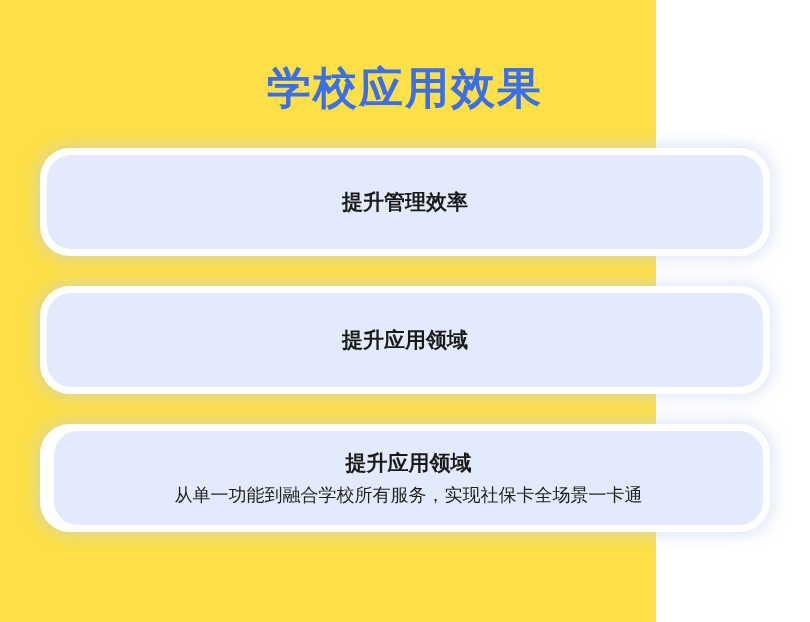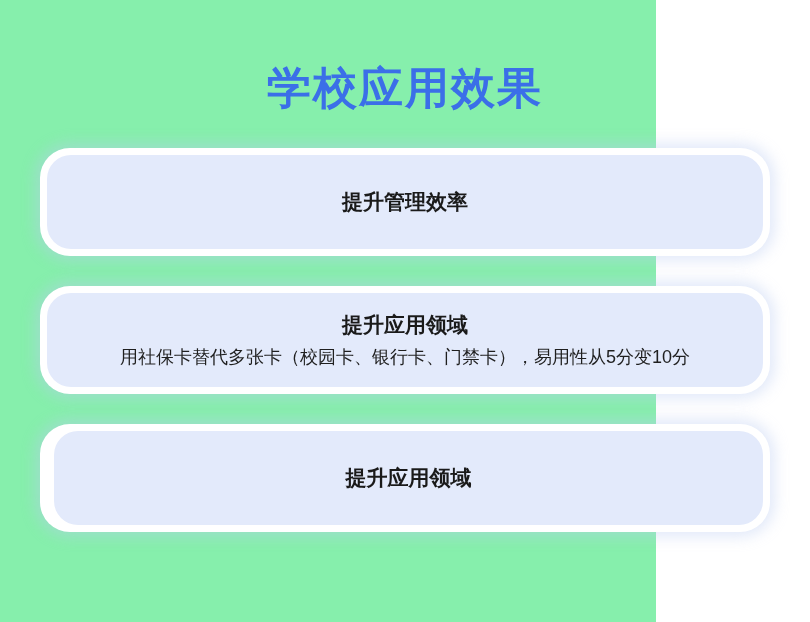--- a/index.html
+++ b/index.html
@@ -12,21 +12,21 @@
     height: 622px;
     background: #ffffff;
     font-family: "Liberation Sans", "DejaVu Sans", sans-serif;
     overflow: hidden;
   }
 
   .page {
     position: relative;
     width: 656px;
     height: 622px;
-    background: #86efac;
+    background: #fde047;
     box-sizing: border-box;
   }
 
   
   .section-title {
     position: absolute;
     left: 0;
     top: 60px;
     width: 810px;
     text-align: center;
@@ -104,24 +104,24 @@
 
     <div class="card-wrap">
       <div class="card">
         <div class="card-title">提升管理效率</div>
       </div>
     </div>
 
     <div class="card-wrap">
       <div class="card">
         <div class="card-title">提升应用领域</div>
-        <div class="card-desc">用社保卡替代多张卡（校园卡、银行卡、门禁卡），易用性从5分变10分</div>
       </div>
     </div>
 
     <div class="card-wrap">
       <div class="card">
         <div class="card-title">提升应用领域</div>
+        <div class="card-desc">从单一功能到融合学校所有服务，实现社保卡全场景一卡通</div>
       </div>
     </div>
 
   </div>
 </div>
 
 </body></html>

